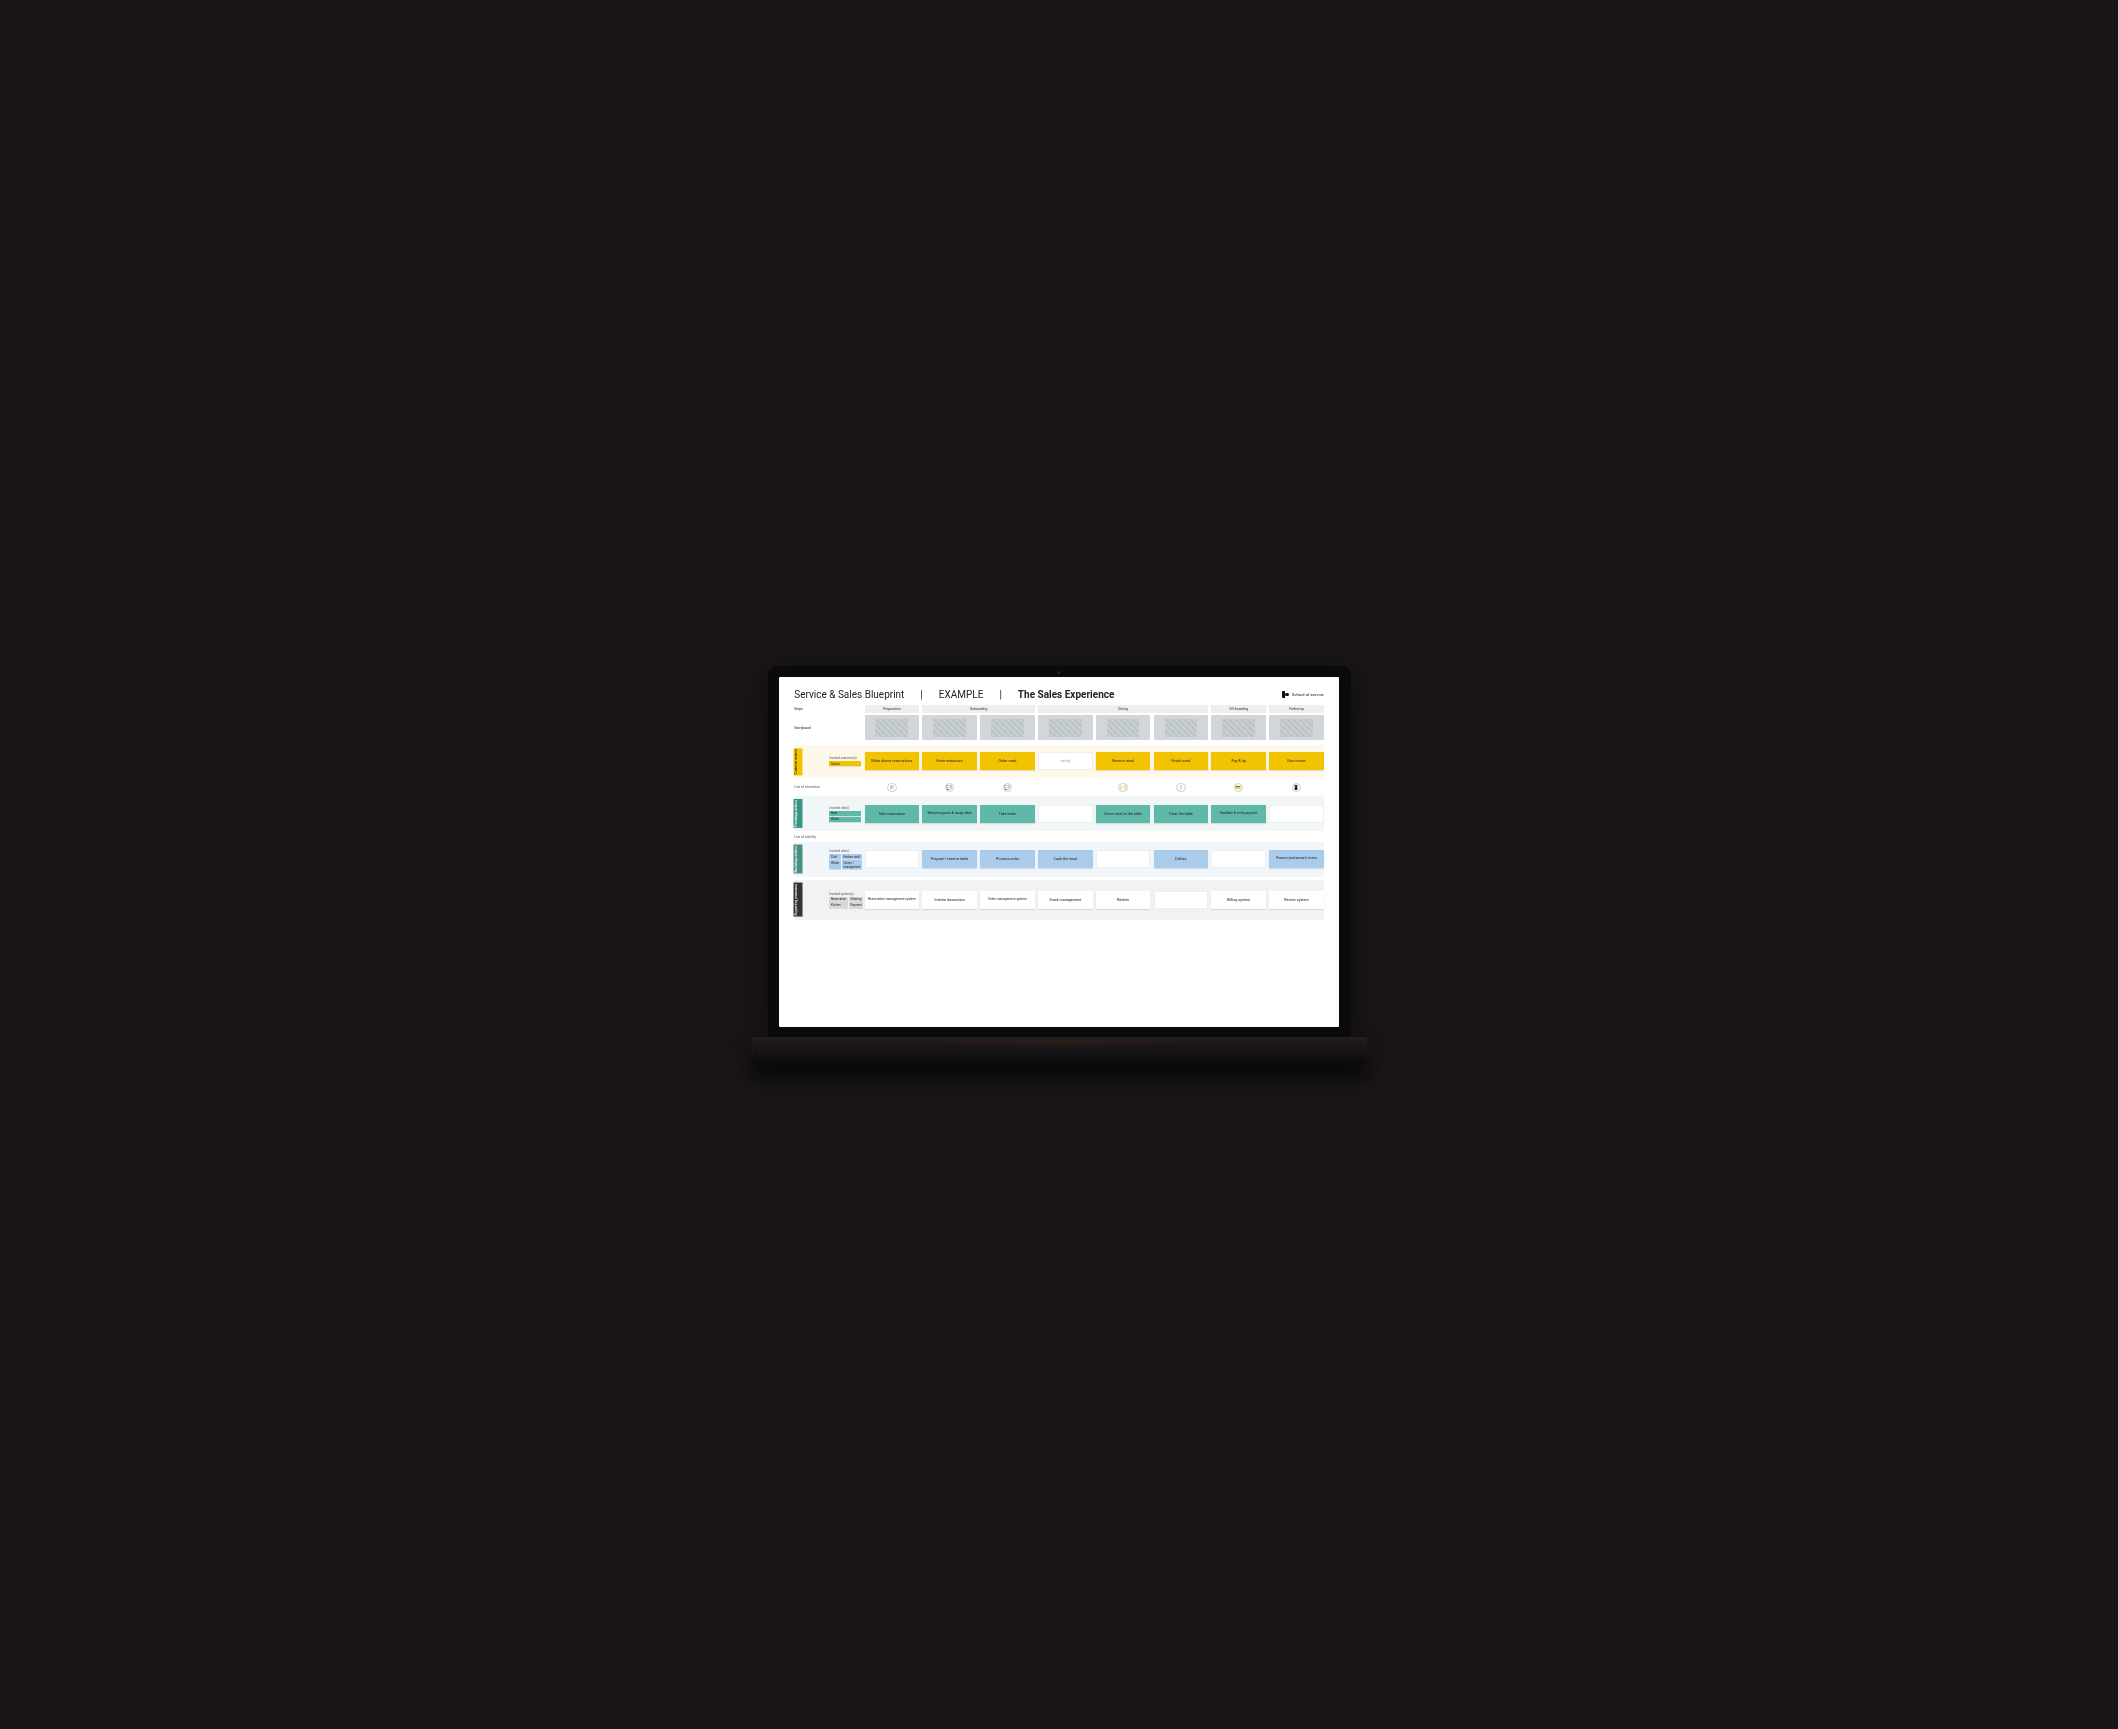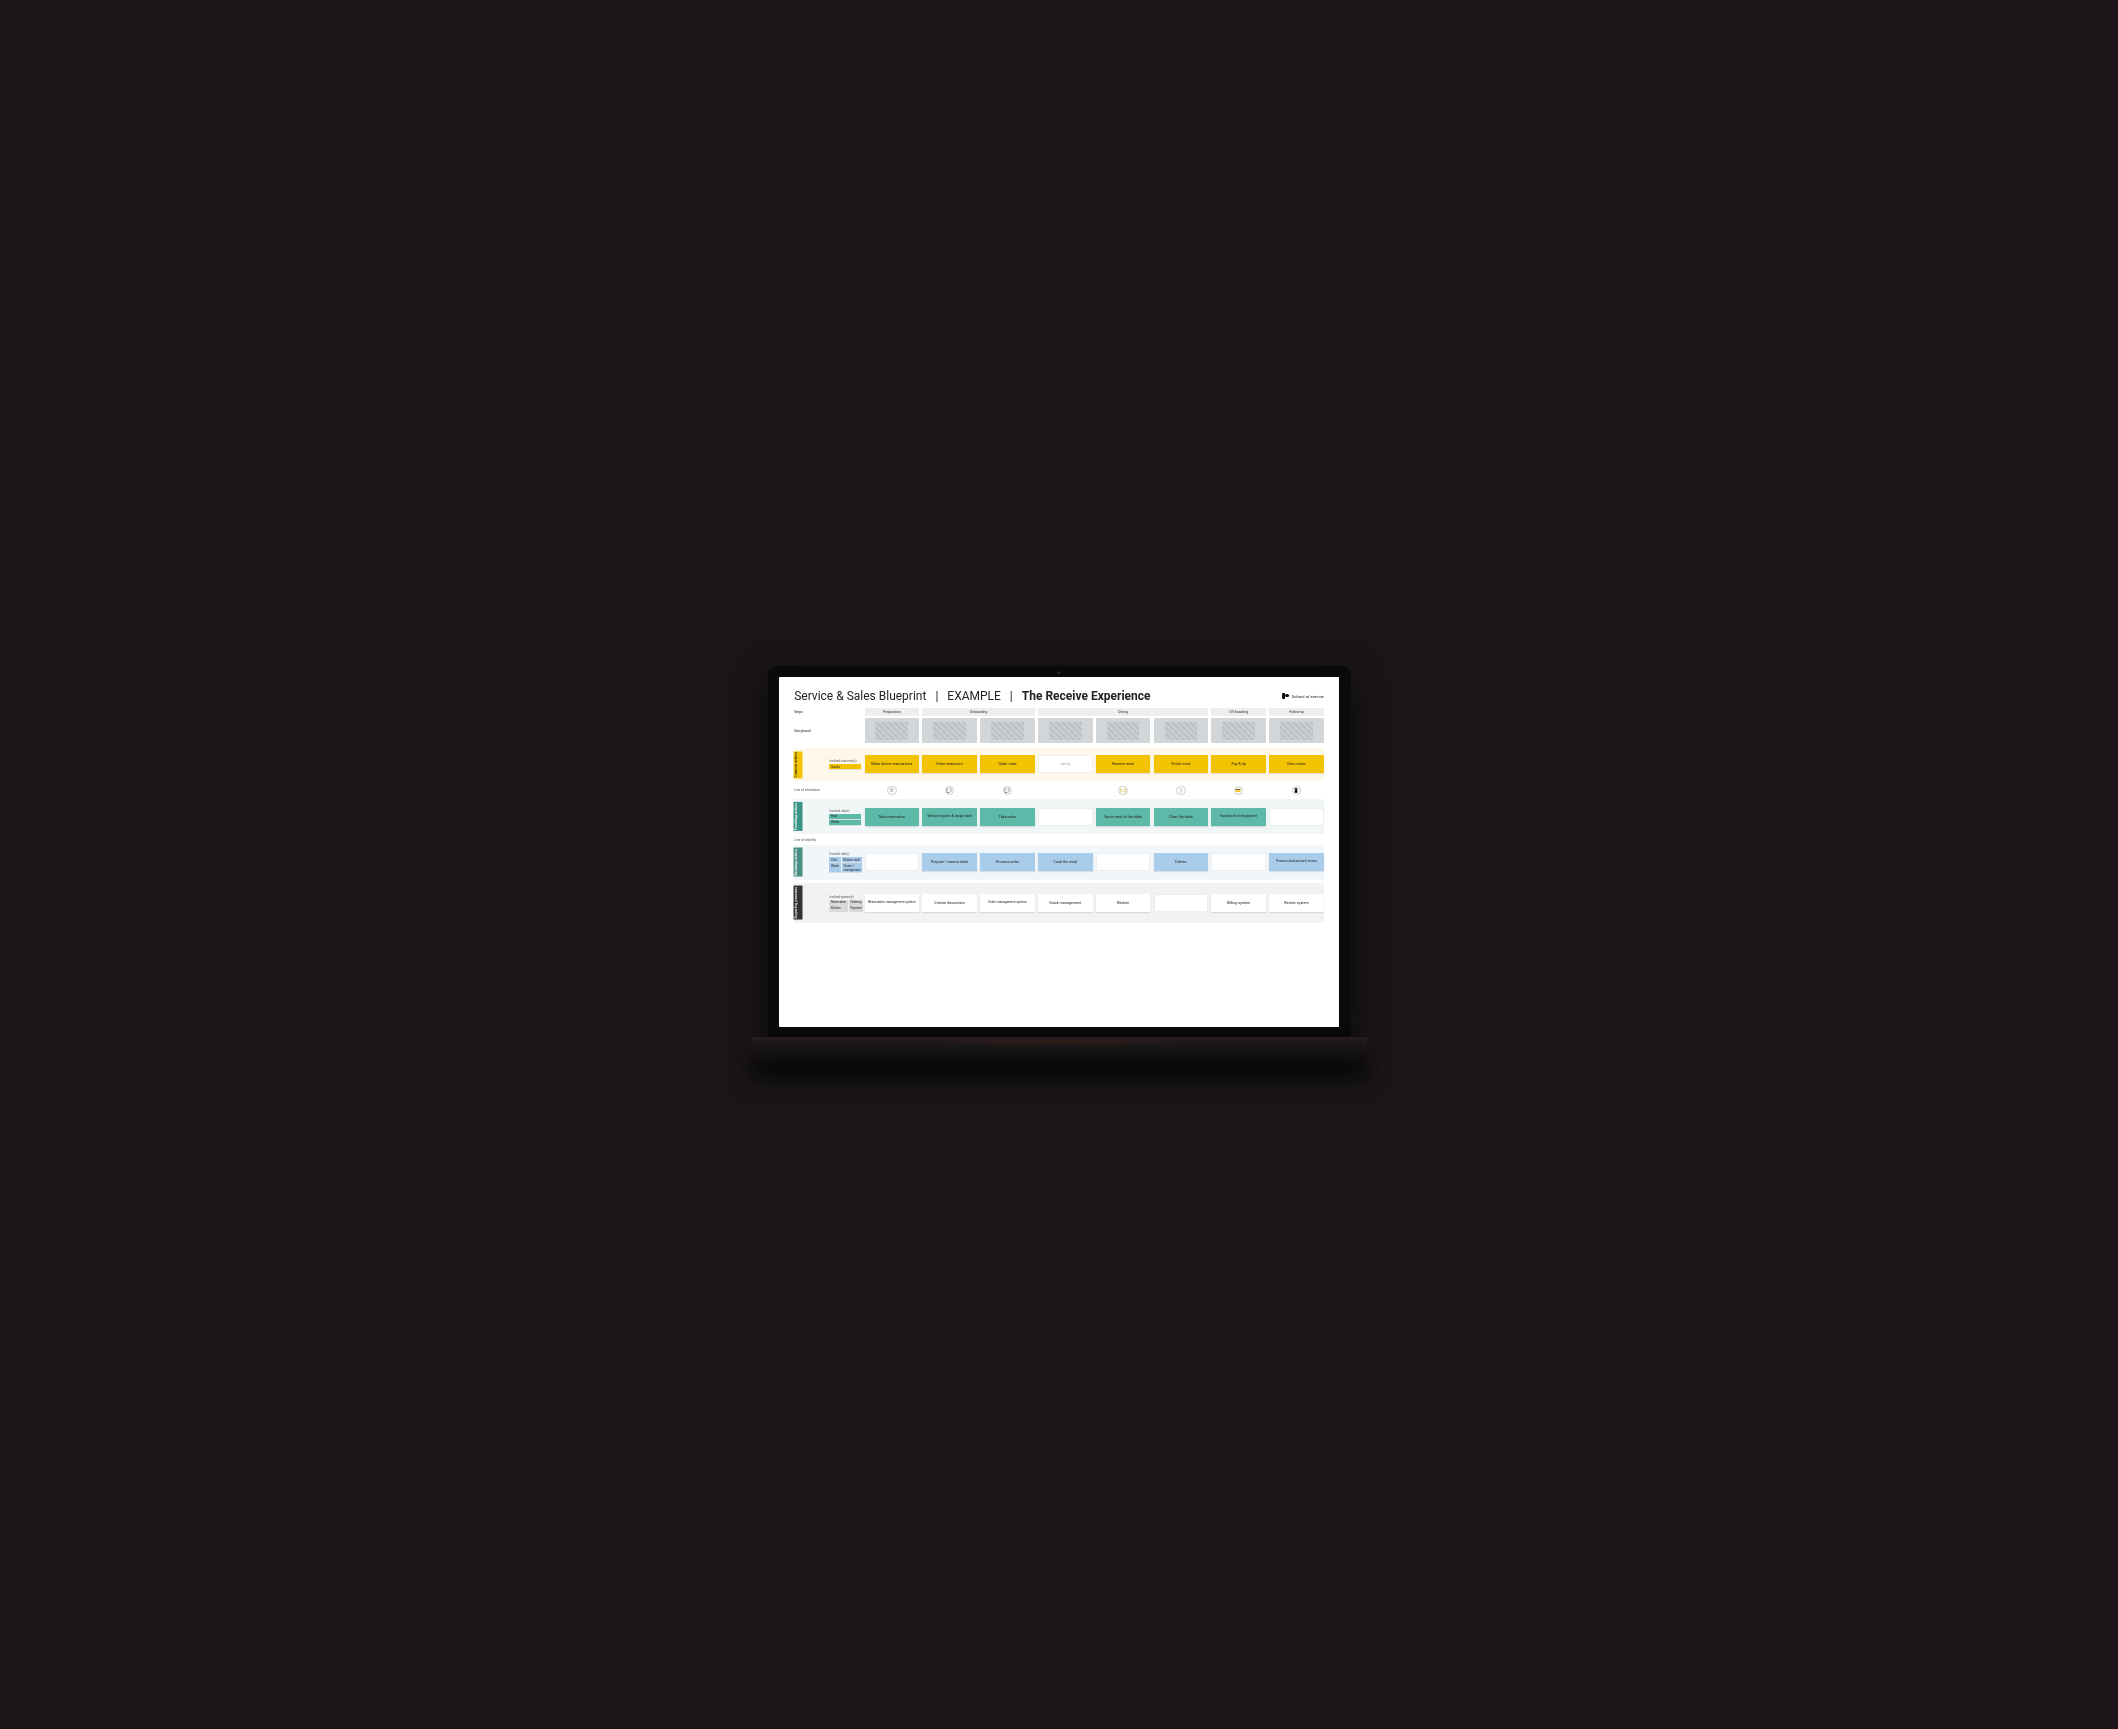--- a/index.html
+++ b/index.html
@@ -58,21 +58,21 @@
     pointer-events: none;
   }
 
   
   .header {
     display: flex;
     align-items: center;
     justify-content: space-between;
     margin-bottom: 5.3px;
   }
-  .title { font-size: 12px; color: #222; display: flex; gap: 9px; align-items: baseline; }
+  .title { font-size: 10px; color: #222; display: flex; gap: 16px; align-items: baseline; }
   .title .strong { font-weight: 700; }
   .brand { display: flex; align-items: center; gap: 3.2px; font-size: 4.2px; color: #222; }
   .brand-logo {
     width: 6.4px; height: 6.4px;
     position: relative;
   }
   .brand-logo::before {
     content:""; position:absolute; left:0; top:0;
     width:2.6px; height:6.4px; background:#111; border-radius:1.1px 0 0 1.1px;
   }
@@ -185,21 +185,21 @@
   <div class="screen-bezel">
     <div class="camera"></div>
     <div class="screen">
 
       <div class="header">
         <div class="title">
           <span>Service &amp; Sales Blueprint</span>
           <span>|</span>
           <span>EXAMPLE</span>
           <span>|</span>
-          <span class="strong">The Receive Experience</span>
+          <span class="strong">The Sales Experience</span>
         </div>
         <div class="brand">
           <div class="brand-logo"></div>
           <span>School of service</span>
         </div>
       </div>
 
       <div class="bp">
 
         <div class="row" style="margin-bottom:2.1px;">

